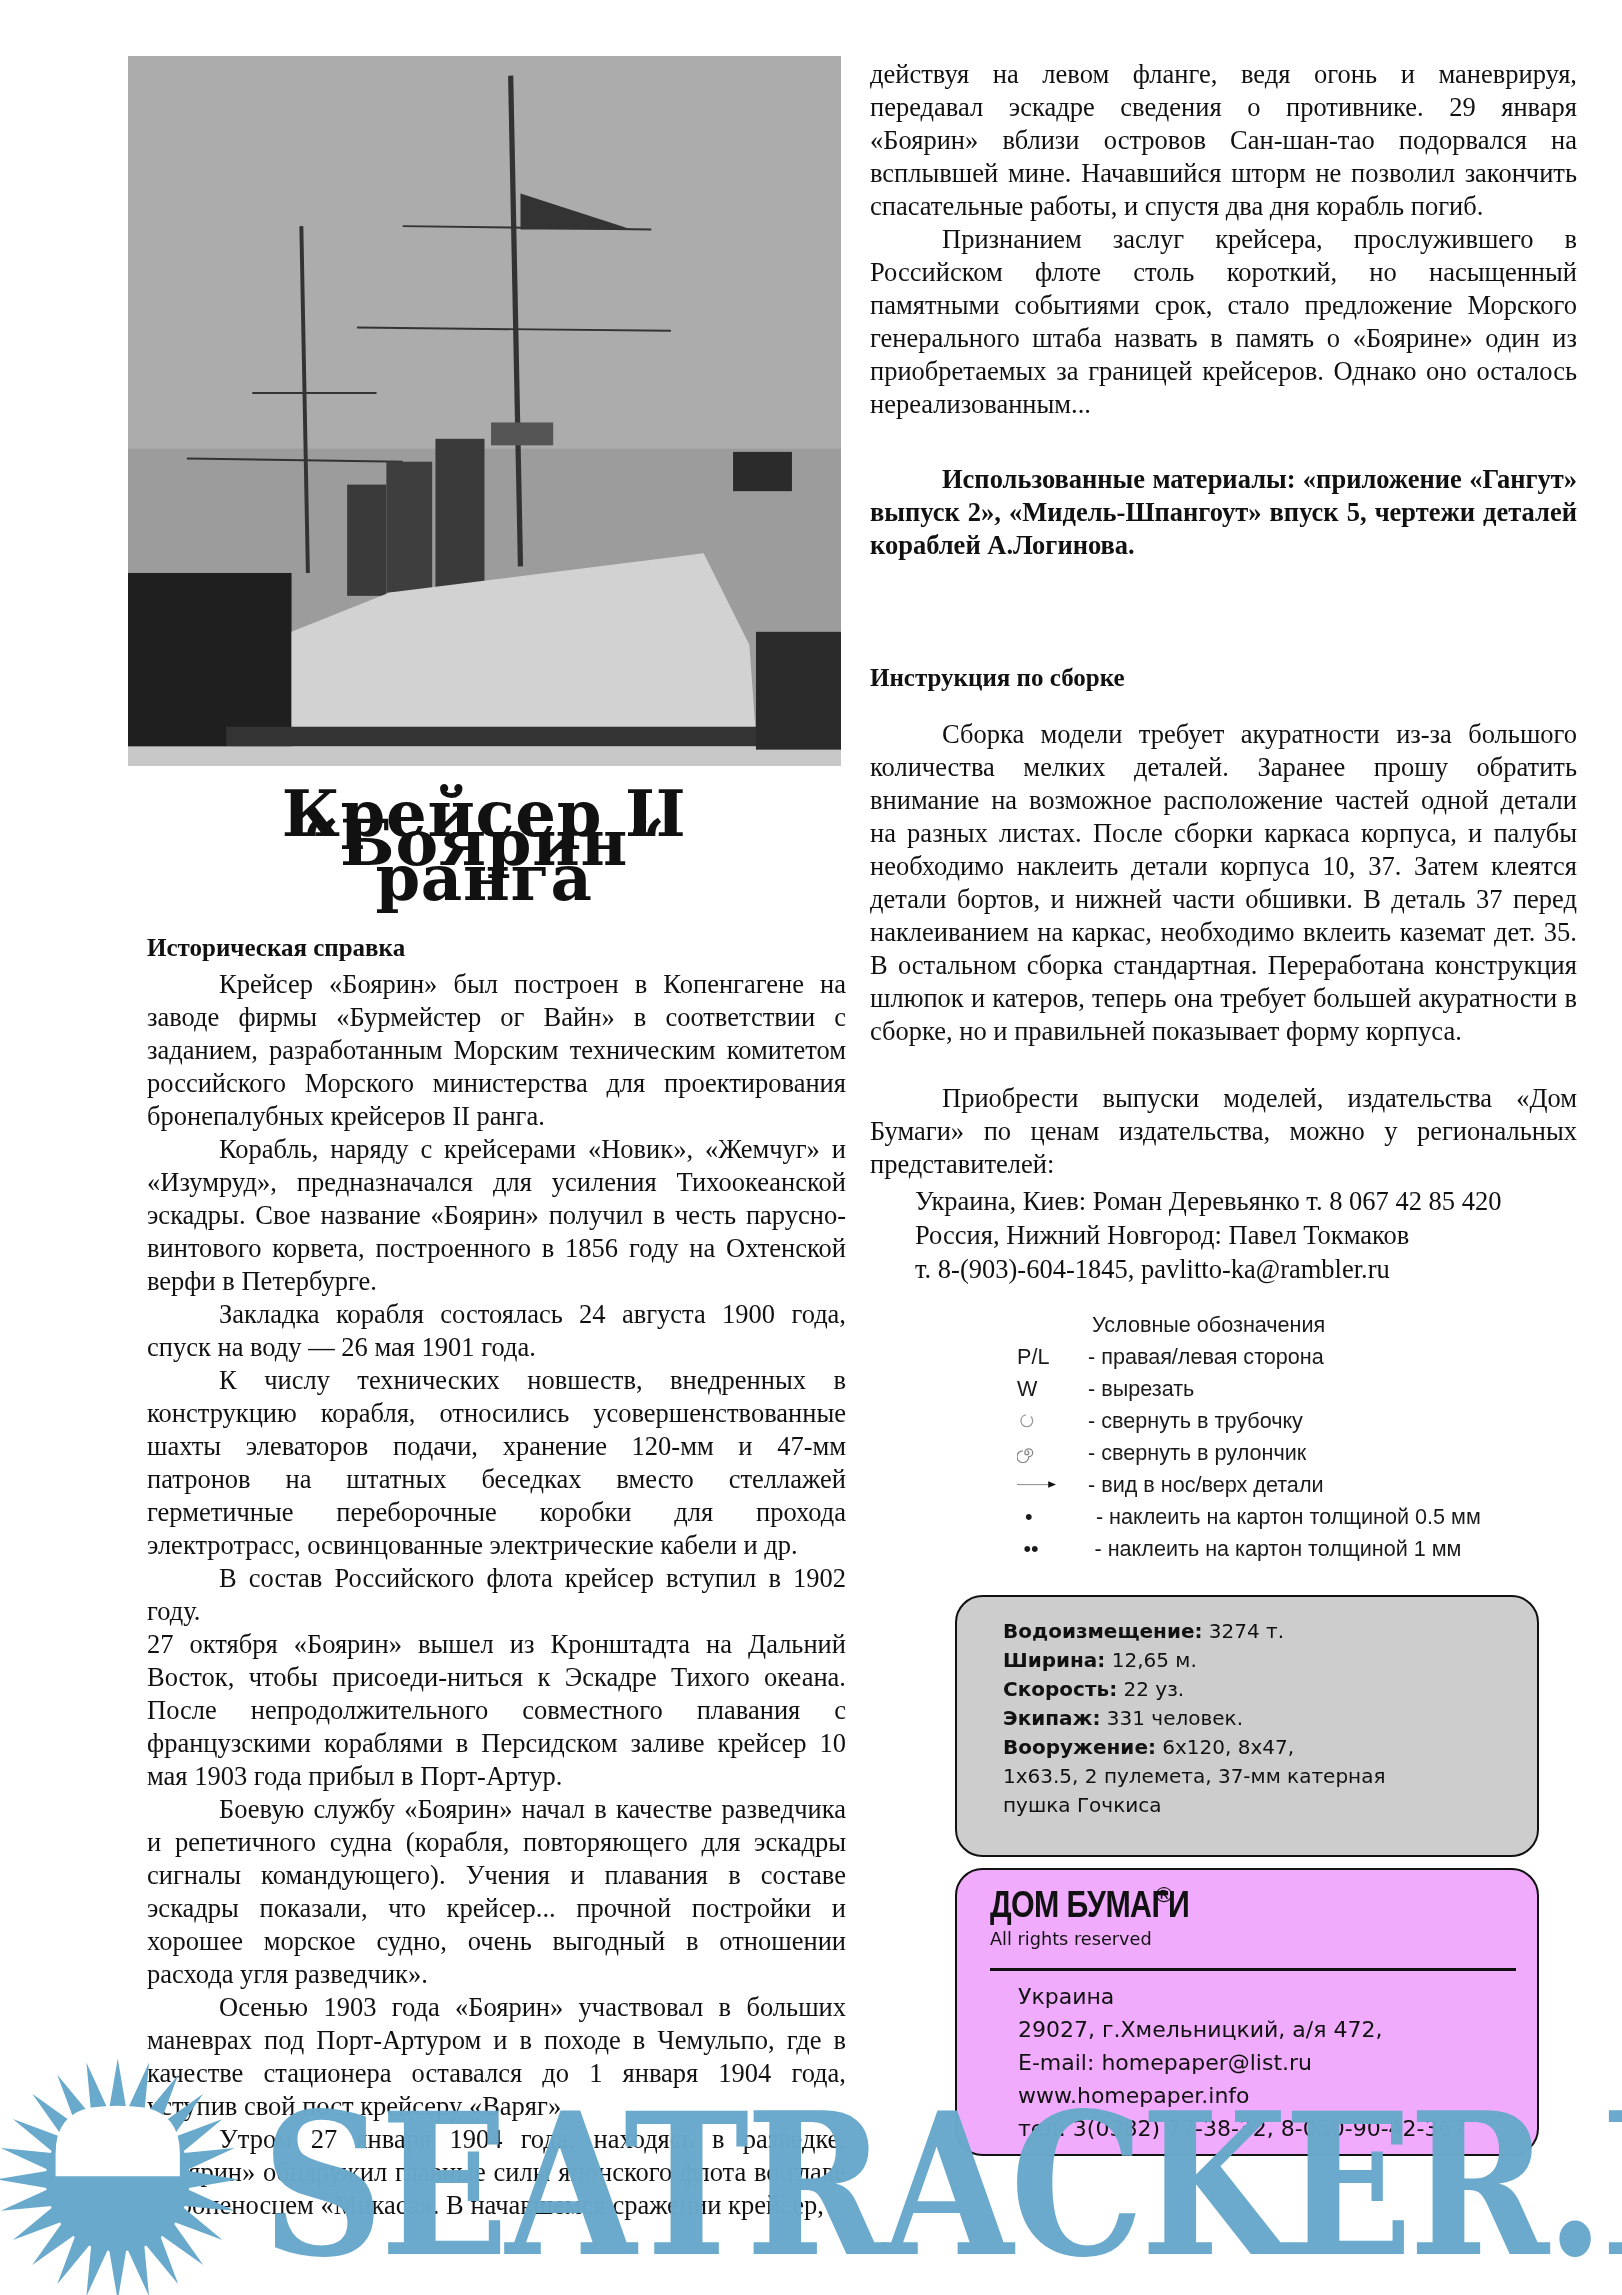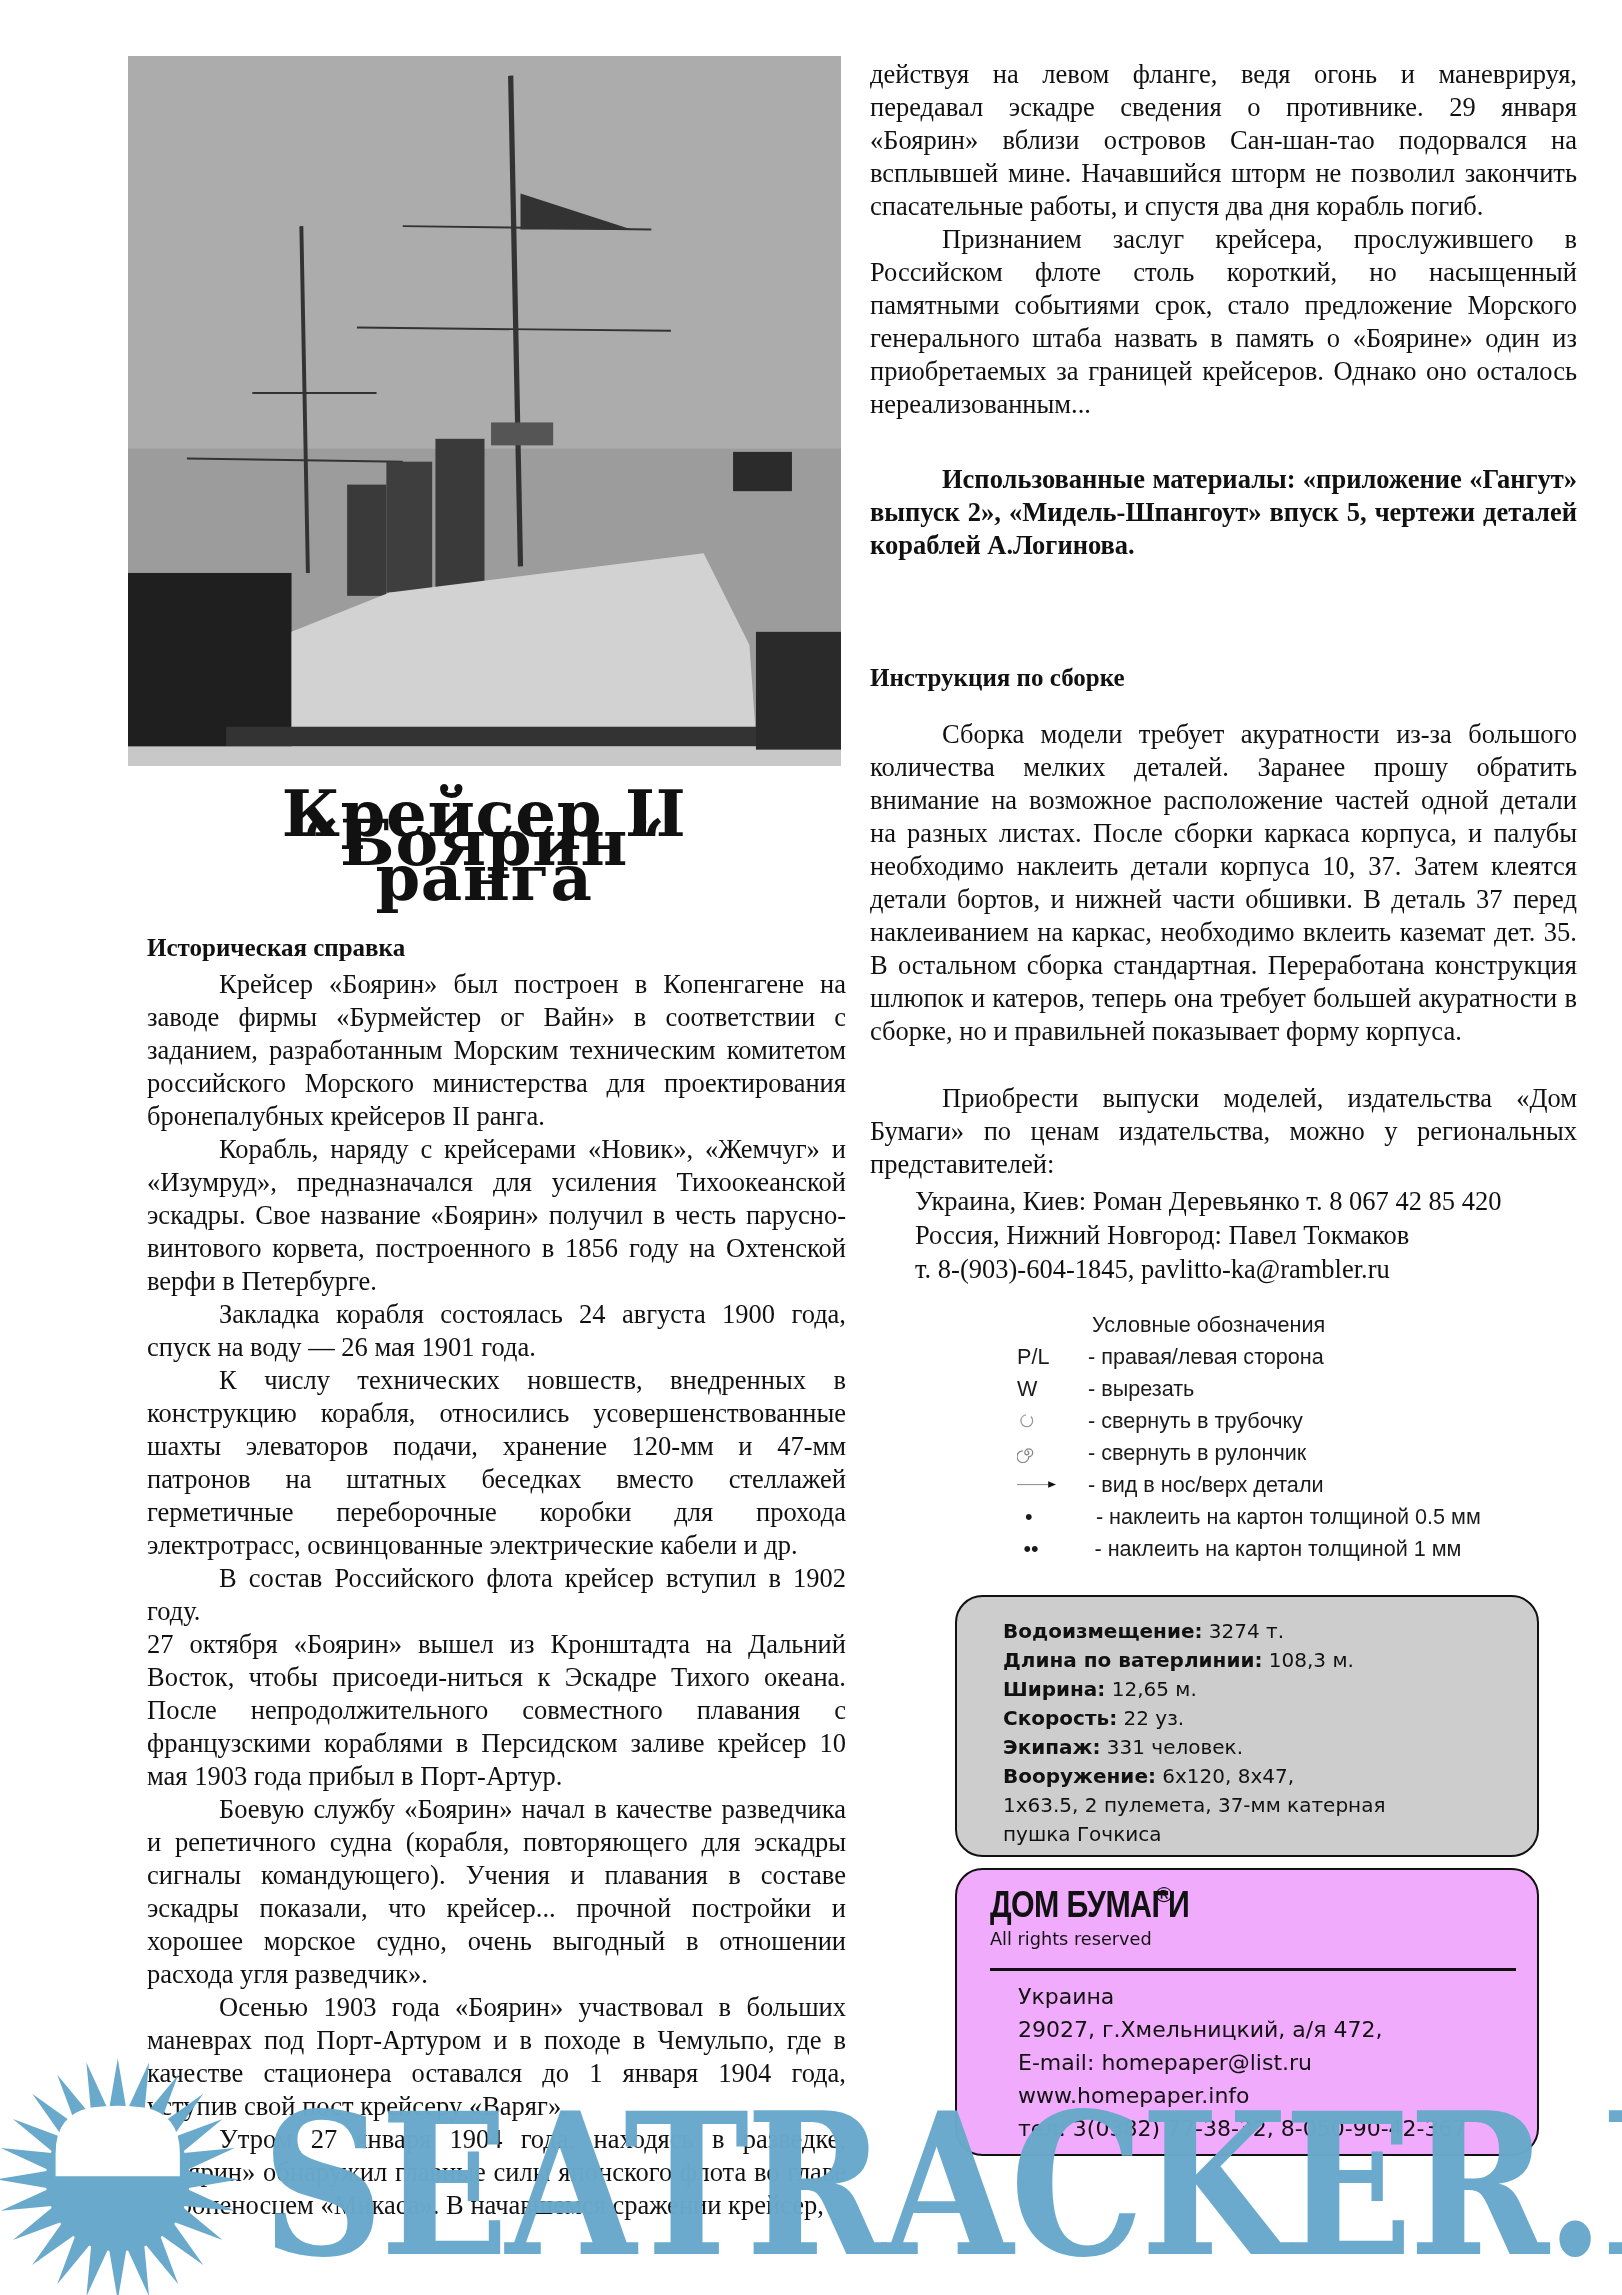--- a/index.html
+++ b/index.html
@@ -149,21 +149,20 @@
     <span>- наклеить на картон толщиной 0.5 мм</span>
   </div>
   <div class="legend-row">
     <span class="legend-sym" style="padding-left:6.5px;">••</span>
     <span>- наклеить на картон толщиной 1 мм</span>
   </div>
 </div>
 
 <div class="box specs">
   <div><b>Водоизмещение:</b><span> 3274 т.</span></div>
-  <div><b>Длина по ватерлинии:</b><span> 108,3 м.</span></div>
   <div><b>Ширина:</b><span> 12,65 м.</span></div>
   <div><b>Скорость:</b><span> 22 уз.</span></div>
   <div><b>Экипаж:</b><span> 331 человек.</span></div>
   <div><b>Вооружение:</b><span> 6х120, 8х47,</span></div>
   <div>1х63.5, 2 пулемета, 37-мм катерная</div>
   <div>пушка Гочкиса</div>
 </div>
 
 <div class="box brand">
   <div class="brand-name">ДОМ БУМАГИ</div>

